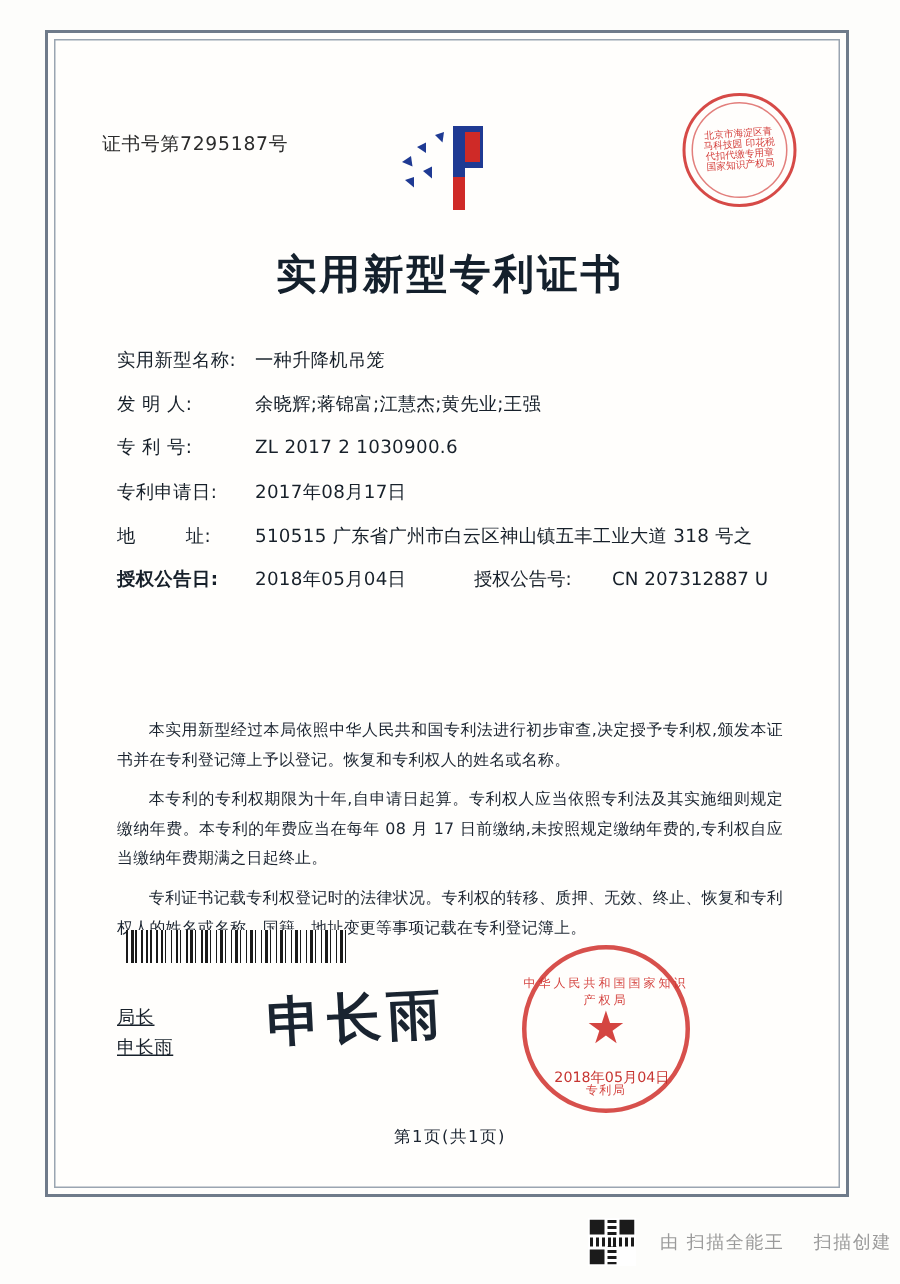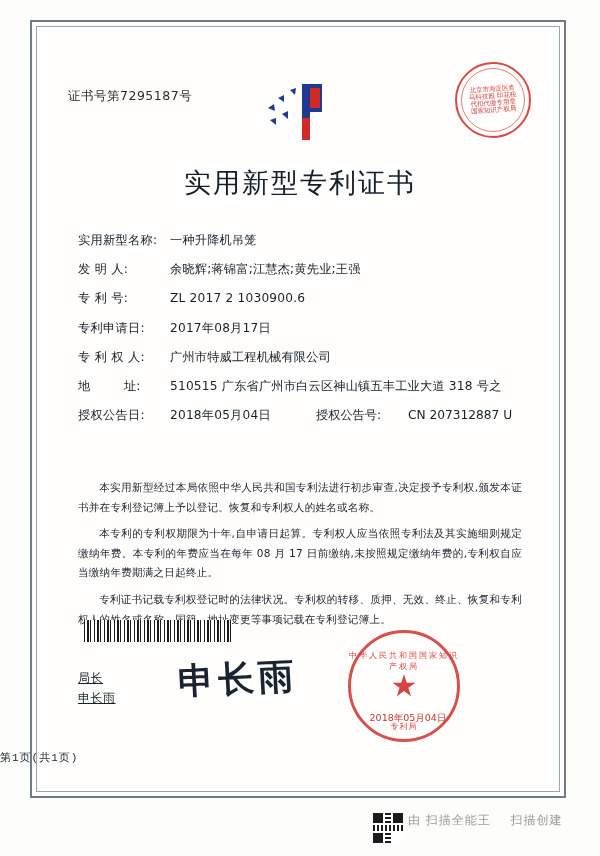--- a/index.html
+++ b/index.html
@@ -75,21 +75,21 @@
     left:262px;top:78px;
     width:78px;height:72px;
   }
   
   .title{
     position:absolute;
     left:0;right:0;top:165px;
     text-align:center;
     font-family:"DejaVu Serif", serif;
     font-size:27px;
-    font-weight:normal;
+    font-weight:bold;
     letter-spacing:2px;
     color:#14202c;
   }
   
   .fields{
     position:absolute;
     left:78px;top:232px;
     width:445px;
   }
   .frow{
@@ -102,21 +102,21 @@
   }
   .flabel{
     flex:0 0 92px;
     white-space:pre;
     letter-spacing:0.3px;
   }
   .fvalue{
     flex:1 1 auto;
     letter-spacing:0.2px;
   }
-  .frow.two-col .flabel{flex:0 0 92px;}
+  .frow.two-col .flabel{flex:0 0 92px;font-weight:bold;}
   .frow.two-col .fvalue{flex:0 0 146px;}
   .frow.two-col .flabel2{flex:0 0 92px;}
   .frow.two-col .fvalue2{flex:1 1 auto;}
   
   .body-text{
     position:absolute;
     left:78px;top:478px;
     width:444px;
     font-size:10.6px;
     line-height:1.85;
@@ -199,32 +199,32 @@
     width:112px;
     text-align:center;
     color:#c42b27;
     font-size:9.5px;
     opacity:.95;
   }
   
   .page-no{
     position:absolute;
     left:0;right:0;top:750px;
+    text-align:center;
     font-size:11px;
     color:#1b2430;
     letter-spacing:1px;
-    font-family:Liberation Mono, monospace;
   }
   
   .scan-bar{
     position:absolute;
-    left:372px;top:812px;
+    left:392px;top:812px;
     display:flex;
-    align-items:flex-start;
-    gap:4px;
+    align-items:center;
+    gap:16px;
   }
   .qr{
     width:30px;height:30px;
     background:
       linear-gradient(#1b1b1b,#1b1b1b) 0 0/10px 10px no-repeat,
       linear-gradient(#1b1b1b,#1b1b1b) 20px 0/10px 10px no-repeat,
       linear-gradient(#1b1b1b,#1b1b1b) 0 20px/10px 10px no-repeat,
       repeating-linear-gradient(90deg,#1b1b1b 0 2px,#fff 2px 4px) 0 12px/30px 6px no-repeat,
       repeating-linear-gradient(0deg,#1b1b1b 0 2px,#fff 2px 4px) 12px 0/6px 30px no-repeat,
       #fff;
@@ -288,24 +288,20 @@
     <div class="frow">
       <div class="flabel">专 利 号:</div>
       <div class="fvalue">ZL 2017 2 1030900.6</div>
     </div>
 
     <div class="frow">
       <div class="flabel">专利申请日:</div>
       <div class="fvalue">2017年08月17日</div>
     </div>
 
-    <div class="frow">
-      <div class="flabel">专 利 权 人:</div>
-      <div class="fvalue">广州市特威工程机械有限公司</div>
-    </div>
 
     <div class="frow">
       <div class="flabel">地        址:</div>
       <div class="fvalue">510515 广东省广州市白云区神山镇五丰工业大道 318 号之</div>
     </div>
 
     <div class="frow two-col">
       <div class="flabel">授权公告日:</div>
       <div class="fvalue">2018年05月04日</div>
       <div class="flabel2">授权公告号:</div>

